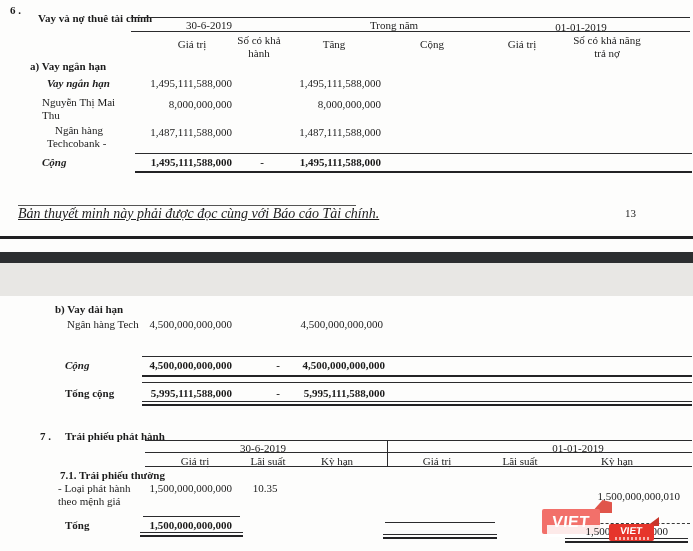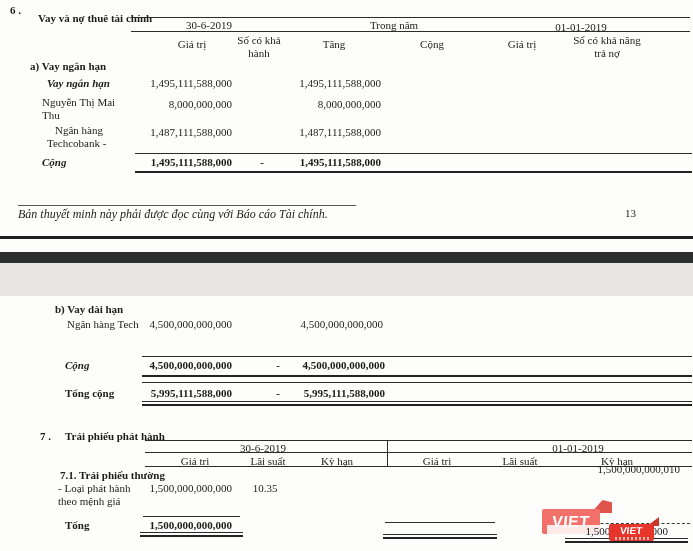--- a/index.html
+++ b/index.html
@@ -3,21 +3,21 @@
 <meta charset="utf-8">
 <style>
   html,body{margin:0;padding:0;background:#ffffff;}
   .page{position:relative;width:693px;height:551px;background:#fdfdfc;
         font-family:"Liberation Serif", serif;color:#1c1c1c;overflow:hidden;}
   .t{position:absolute;font-size:11px;line-height:12px;white-space:nowrap;}
   .b{font-weight:bold;}
   .i{font-style:italic;}
   .num{text-align:right;width:120px;}
   .ctr{text-align:center;}
-  .small{font-size:12px;}
+  .small{font-size:14px;text-decoration:underline;}
   .ln{position:absolute;background:#2b2b2d;height:1px;}
   .ln2{position:absolute;background:#232325;height:2px;}
   .band-dark{position:absolute;left:0;top:252px;width:693px;height:11px;background:#2c2e30;}
   .band-gray{position:absolute;left:0;top:263px;width:693px;height:33px;background:#e8e7e4;}
   .thickline{position:absolute;left:0;top:236px;width:693px;height:3px;background:#1f1f21;}
   .vline{position:absolute;width:1px;background:#2b2b2d;}
   .dashes{position:absolute;border-top:1px dashed #3a3a3a;height:0;}
   
   .wm-big{position:absolute;left:542px;top:509px;width:58px;height:25px;background:#f2706a;
           border-radius:2px;z-index:3;display:flex;align-items:center;justify-content:center;}
@@ -124,21 +124,21 @@
   <span class="t ctr" style="left:397px;top:455px;width:80px">Giá trị</span>
   <span class="t ctr" style="left:480px;top:455px;width:80px">Lãi suất</span>
   <span class="t ctr" style="left:577px;top:455px;width:80px">Kỳ hạn</span>
   <div class="ln" style="left:145px;top:466px;width:547px"></div>
 
   <span class="t b" style="left:60px;top:469px">7.1. Trái phiếu thường</span>
   <span class="t" style="left:58px;top:482px">- Loại phát hành</span>
   <span class="t" style="left:58px;top:495px">theo mệnh giá</span>
   <span class="t num" style="left:112px;top:482px">1,500,000,000,000</span>
   <span class="t ctr" style="left:235px;top:482px;width:60px">10.35</span>
-  <span class="t num" style="left:560px;top:463px">1,500,000,000,010</span>
+  <span class="t num" style="left:560px;top:490px">1,500,000,000,010</span>
 
   <span class="t b" style="left:65px;top:519px">Tổng</span>
   <div class="ln" style="left:143px;top:516px;width:97px"></div>
   <span class="t num b" style="left:112px;top:519px">1,500,000,000,000</span>
   <div class="ln" style="left:140px;top:532px;width:103px"></div>
   <div class="ln2" style="left:140px;top:535px;width:103px"></div>
 
   <div class="ln" style="left:385px;top:522px;width:110px"></div>
   <div class="ln" style="left:383px;top:534px;width:114px"></div>
   <div class="ln2" style="left:383px;top:537px;width:114px"></div>

